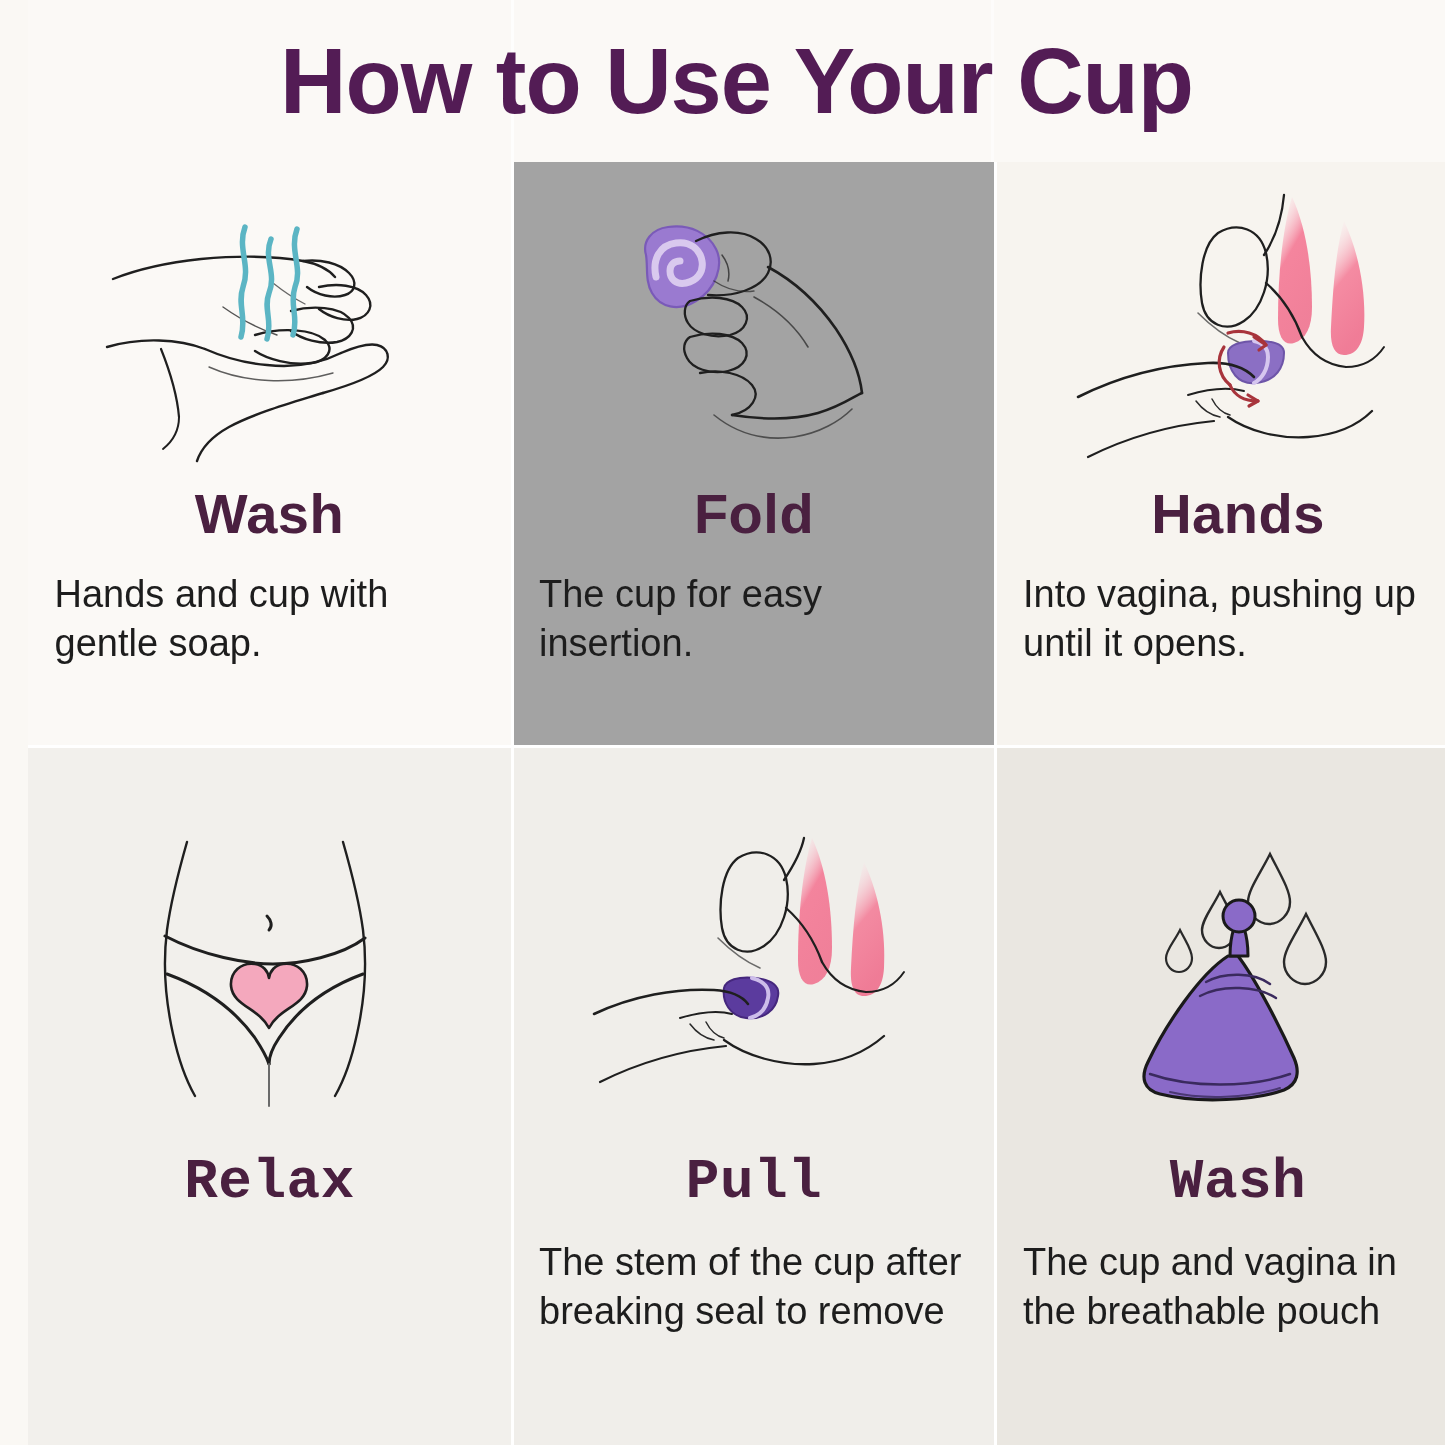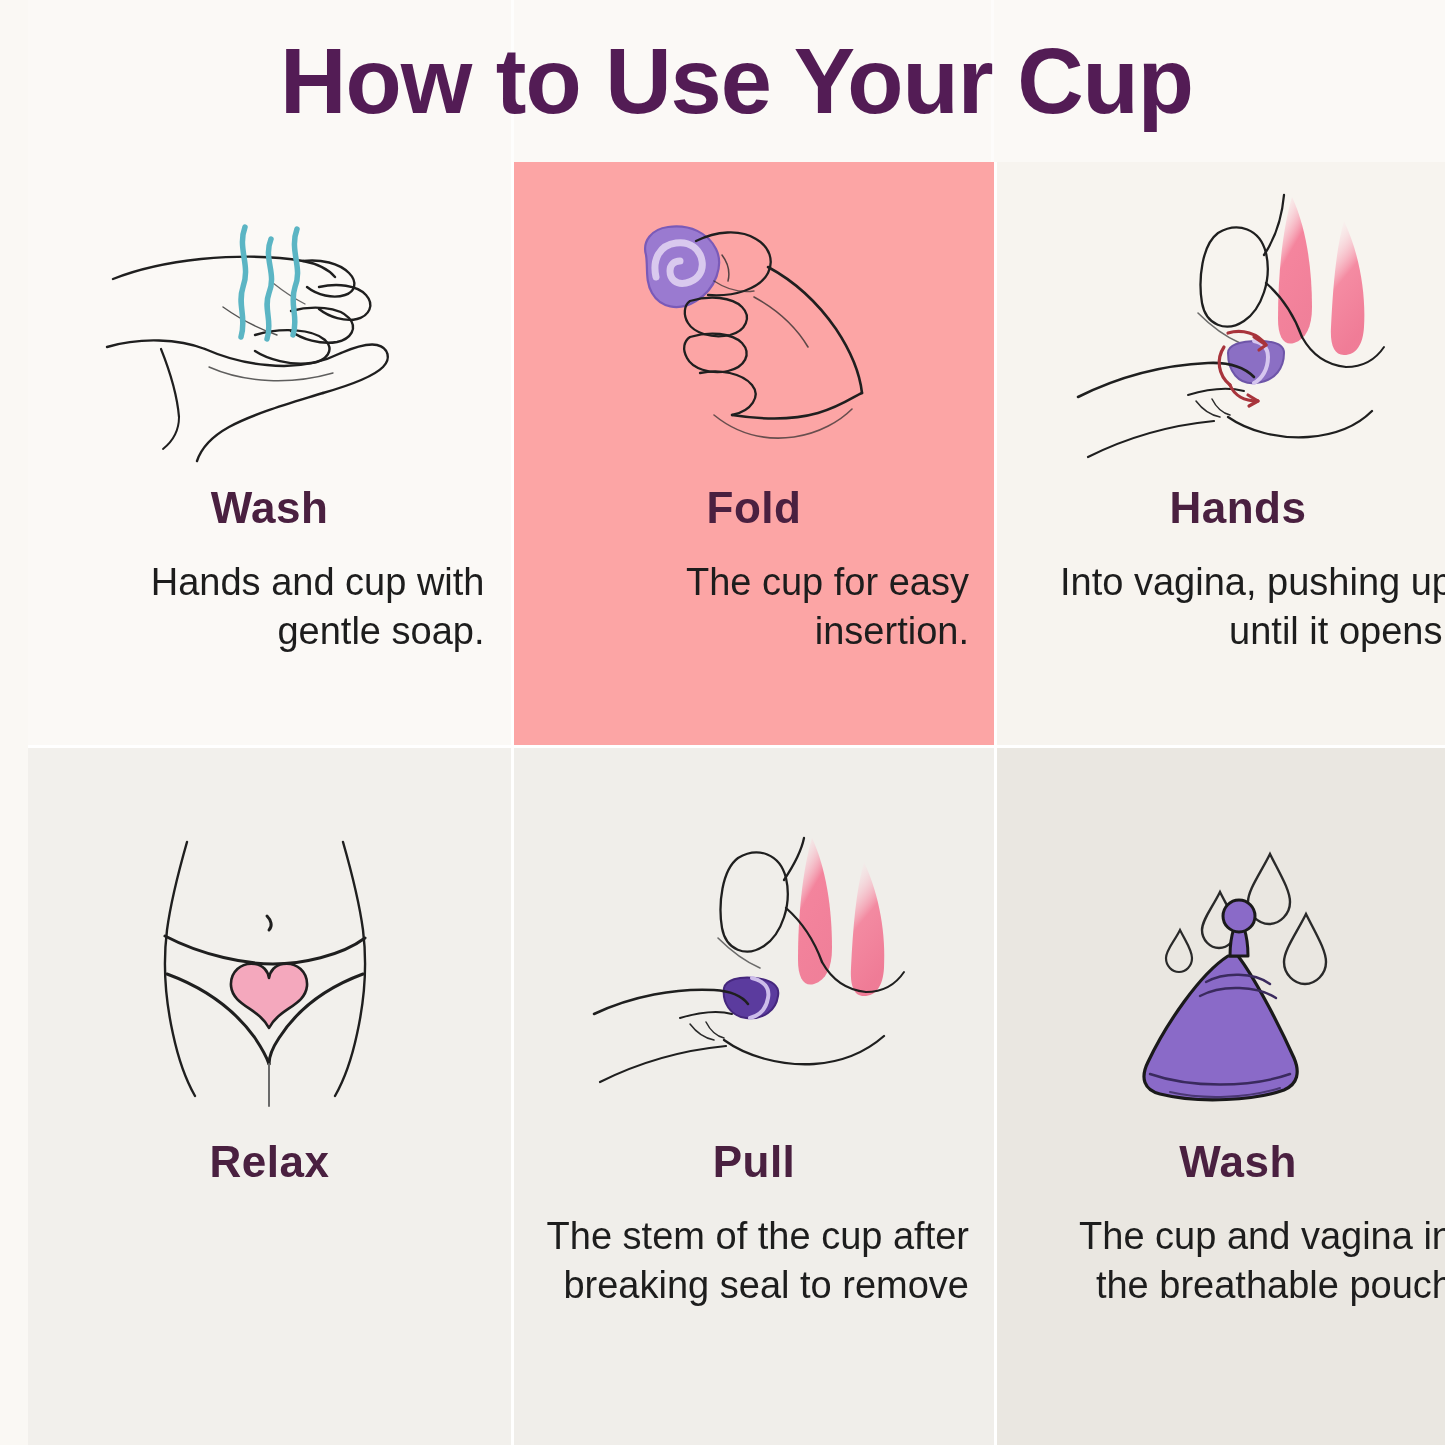--- a/index.html
+++ b/index.html
@@ -75,52 +75,52 @@
 
   .panel {
     position: relative;
     display: flex;
     flex-direction: column;
     align-items: center;
     overflow: hidden;
     padding: 0 12px;
   }
   .panel.r0c0 { background: #fbf9f6; }
-  .panel.r0c1 { background: #fca5a5; }
+  .panel.r0c1 { background: #a3a3a3; }
   .panel.r0c2 { background: #f7f4ef; }
   .panel.r1c0 { background: #f2f0ec; }
   .panel.r1c1 { background: #f0eeea; }
   .panel.r1c2 { background: #eae7e1; }
 
   .art {
     flex: 0 0 auto;
     display: flex;
     align-items: center;
     justify-content: center;
     width: 100%;
   }
   .r0 .art { height: 318px; padding-top: 22px; }
   .r1 .art { height: 390px; padding-top: 60px; }
 
   .step-title {
-    font-size: 44px;
+    font-size: 56px;
     font-weight: 700;
     color: #4a2040;
     letter-spacing: .5px;
     line-height: 1;
     text-align: center;
   }
   .r0 .step-title { margin-top: 6px; }
-  .r1 .step-title { margin-top: 2px; }
+  .r1 .step-title { margin-top: 16px; font-family: Liberation Mono, monospace; }
 
   .step-desc {
     font-size: 38px;
     color: #1d1d1d;
     line-height: 1.28;
-    text-align: right;
+    text-align: left;
     max-width: 430px;
     margin-top: 28px;
     font-weight: 400;
   }
 
   svg { display: block; overflow: visible; }
 </style>
 </head>
 <body>
 

